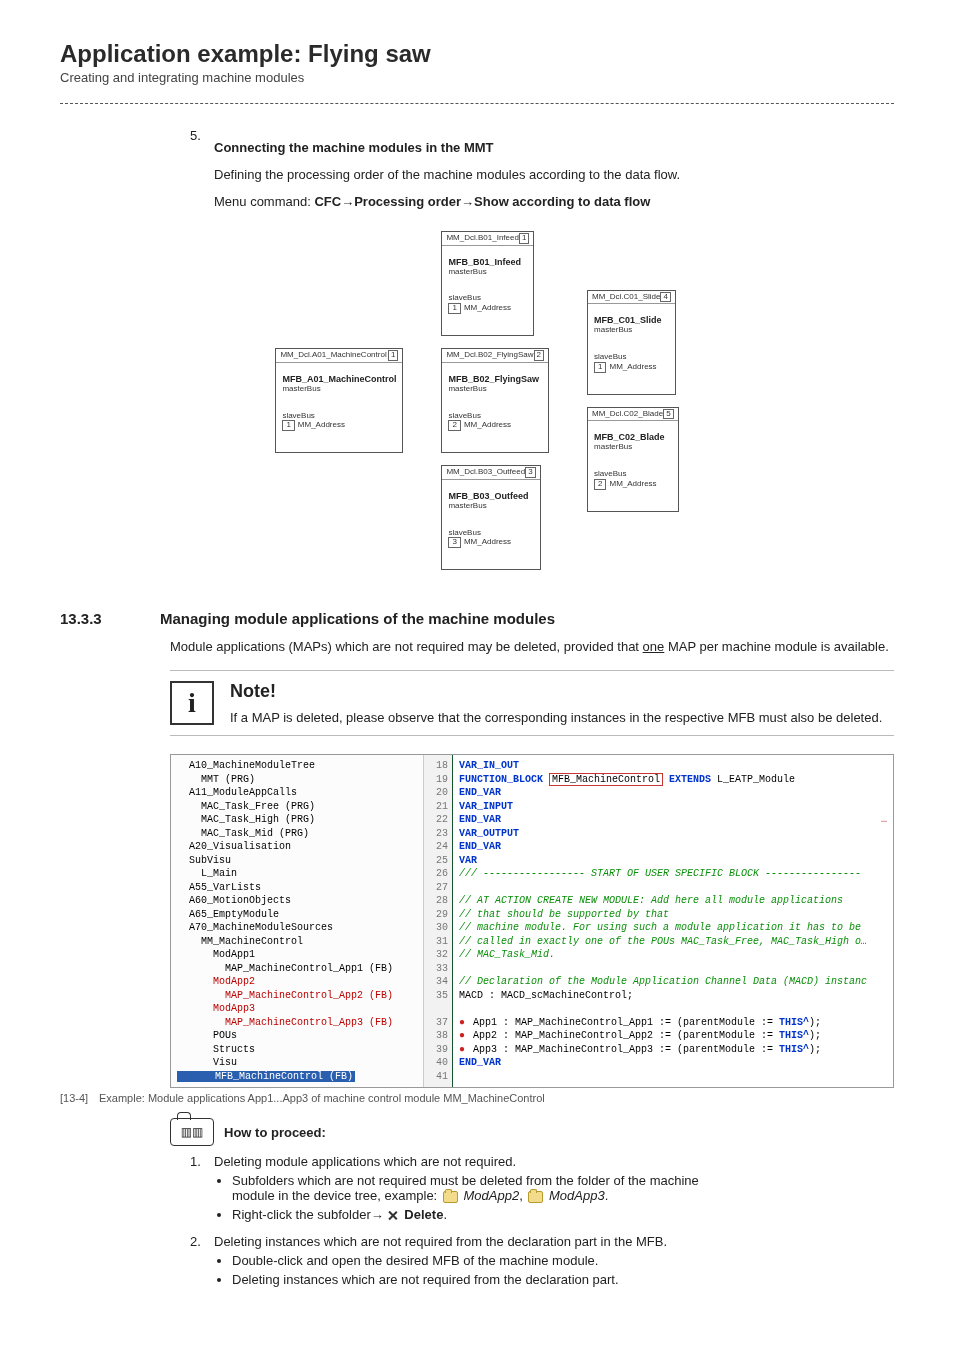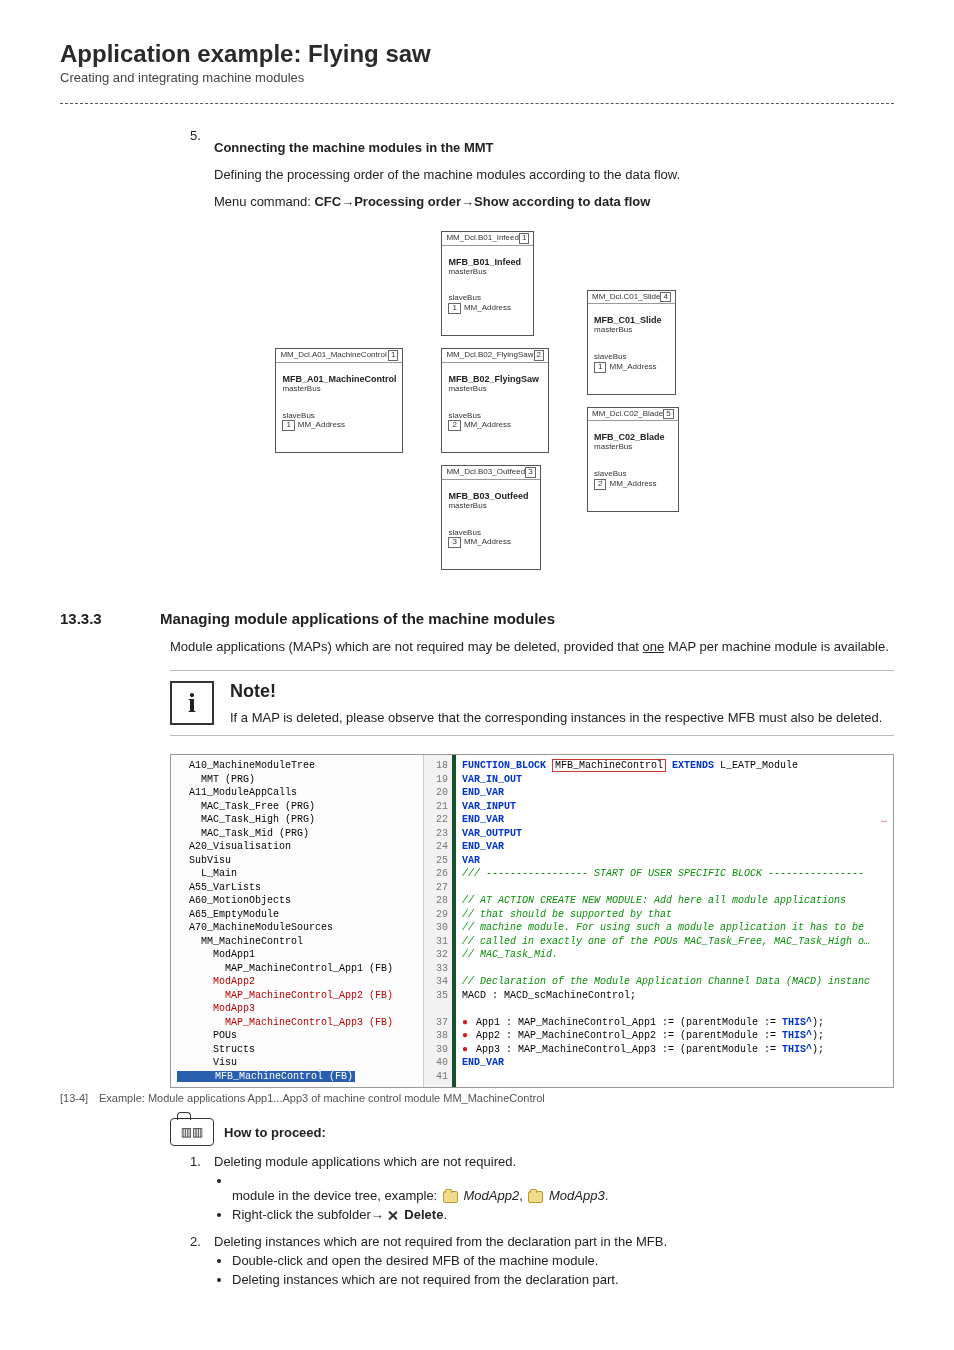--- a/index.html
+++ b/index.html
@@ -126,21 +126,21 @@
   .code-pane {
     flex: 1;
     display: flex;
   }
   .lineno {
     width: 24px;
     text-align: right;
     padding: 4px 4px 4px 0;
     color: #777;
     background: #f2f2f2;
-    border-right: 4px solid #14532d;
+    border-right: 1px solid #14532d;
   }
   .codecol {
     padding: 4px 6px;
     flex: 1;
     color: #000;
   }
   .codecol .kw { color: #0033cc; font-weight: 700; }
   .codecol .cm { color: #0a8f0a; font-style: italic; }
   .codecol .boxed { border: 1px solid #c33; padding: 0 2px; }
   .codecol .reddot::before { content:"●"; color:#c22; margin-right:2px;}
@@ -374,22 +374,22 @@
         <div>34</div>
         <div>35</div>
         <div>&nbsp;</div>
         <div>37</div>
         <div>38</div>
         <div>39</div>
         <div>40</div>
         <div>41</div>
       </div>
     <div class="codecol" id="codecol">
+        <div><span class="kw">VAR_IN_OUT</span></div>
         <div><span class="kw">FUNCTION_BLOCK</span> <span class="boxed">MFB_MachineControl</span> <span class="kw">EXTENDS</span> L_EATP_Module</div>
-        <div><span class="kw">VAR_IN_OUT</span></div>
         <div><span class="kw">END_VAR</span></div>
         <div><span class="kw">VAR_INPUT</span></div>
         <div><span class="kw">END_VAR</span><span style="float:right;color:#c33">…</span></div>
         <div><span class="kw">VAR_OUTPUT</span></div>
         <div><span class="kw">END_VAR</span></div>
         <div><span class="kw">VAR</span></div>
         <div><span class="cm">    /// ----------------- START OF USER SPECIFIC BLOCK  ----------------</span></div>
         <div>&nbsp;</div>
         <div><span class="cm">    //  AT ACTION CREATE NEW MODULE: Add here all module applications</span></div>
         <div><span class="cm">    //  that should be supported by that</span></div>
@@ -418,21 +418,21 @@
   <div class="howto-title">How to proceed:</div>
 </div>
 
 <div class="step-list">
   <div class="step">
     <div class="n">1.</div>
     <div class="body">
       <span>Deleting module applications which are not required.</span>
       <ul>
         <li>
-          <br>
+          <span>Subfolders which are not required must be deleted from the folder of the machine</span><br>
           <span>module in the device tree, example: </span>
           <span class="folder-icon"></span>
           <span class="italic">ModApp2</span><span>, </span>
           <span class="folder-icon"></span>
           <span class="italic">ModApp3</span><span>.</span>
         </li>
         <li>
           <span>Right-click the subfolder→</span><span class="del-icon"></span>
           <b>Delete</b><span>.</span>
         </li>

